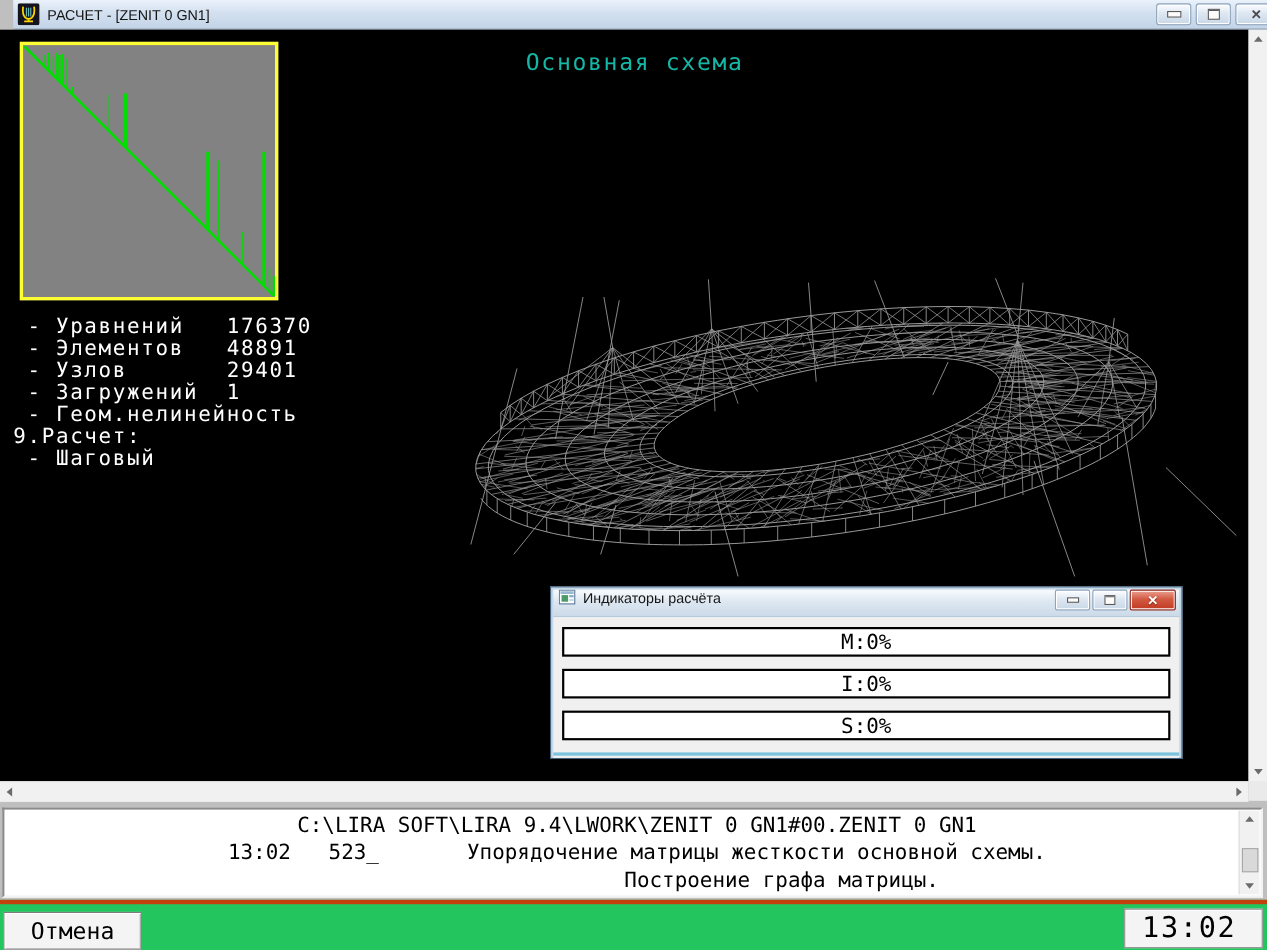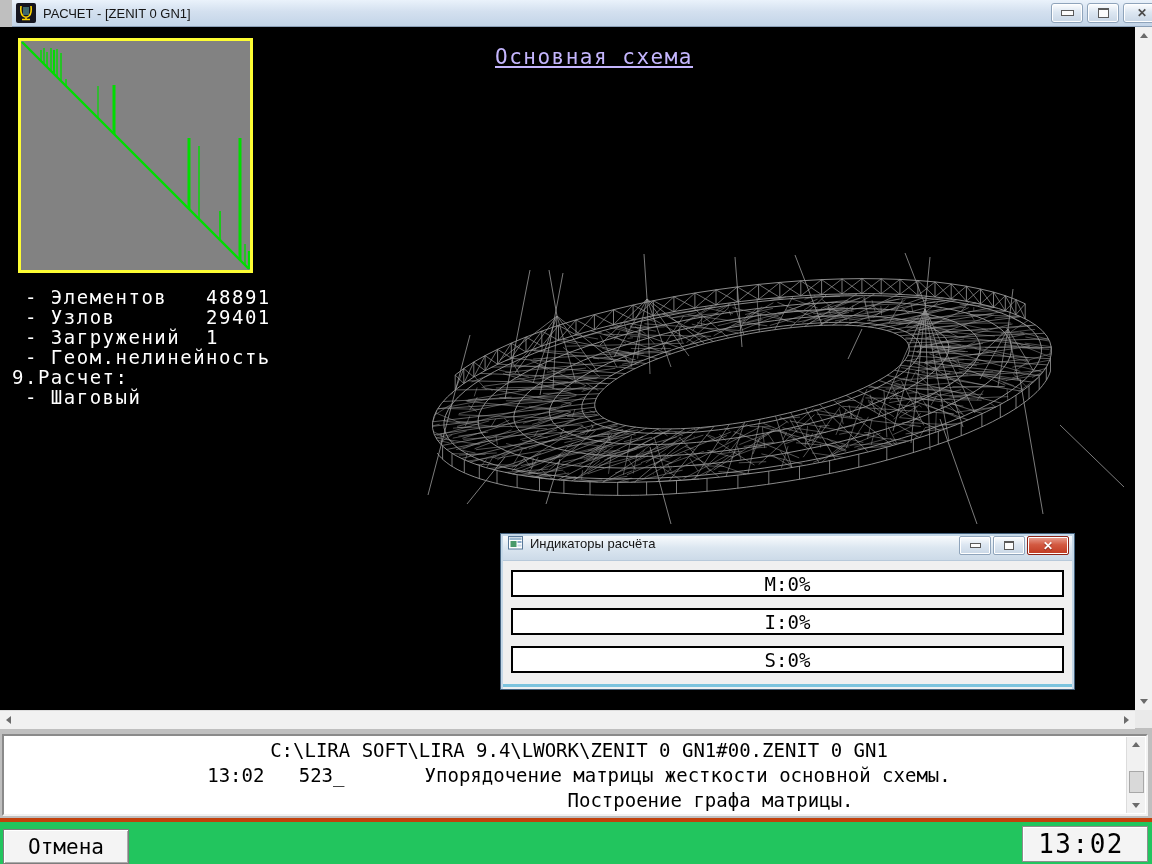--- a/index.html
+++ b/index.html
@@ -21,22 +21,22 @@
   .glyph-min{width:11px;height:4px;border:1px solid #5a5a5a;background:#fcfcfc;}
   .glyph-restore{width:9px;height:8px;border:1px solid #5a5a5a;background:#fcfcfc;box-shadow:inset 0 1px 0 #5a5a5a;}
   .glyph-close{font-size:12px;font-weight:bold;color:#4a4a4a;line-height:1;}
 
   
   .main-area{position:absolute;left:0;top:27px;width:1135px;height:683px;background:#000;overflow:hidden;}
   .model-svg{position:absolute;left:0;top:0;width:1135px;height:683px;}
   .matrix-box{position:absolute;left:18px;top:11px;width:229px;height:229px;
     background:#828282;border:3px solid #fdfd33;}
   .matrix-box svg{display:block;width:229px;height:229px;}
-  .scene-title{position:absolute;left:495px;top:18px;color:#c4b5fd;white-space:pre;
-    font-family:"DejaVu Sans Mono",monospace;font-size:21px;letter-spacing:1.5px;text-decoration:underline;}
+  .scene-title{position:absolute;left:478px;top:18px;color:#14b8a6;white-space:pre;
+    font-family:"DejaVu Sans Mono",monospace;font-size:21px;letter-spacing:1.5px;}
   .info-block{position:absolute;left:12px;top:260px;color:#fff;
     font-family:"DejaVu Sans Mono",monospace;font-size:19px;line-height:20px;letter-spacing:1.5px;}
   .info-block div{white-space:pre;}
 
   
   .vscroll{position:absolute;left:1135px;top:27px;width:17px;height:683px;background:#f1f1f1;}
   .hscroll{position:absolute;left:0;top:710px;width:1135px;height:18px;background:#f1f1f1;border-top:1px solid #dcdcdc;}
   .scroll-corner{position:absolute;left:1135px;top:710px;width:17px;height:18px;background:#eaeaea;}
   .sb-btn{position:absolute;display:flex;align-items:center;justify-content:center;}
   .arr{width:0;height:0;}
@@ -1739,20 +1739,21 @@
           <line x1="178" y1="105" x2="178" y2="178" stroke="#00dd00" stroke-width="1.4"></line>
           <line x1="199" y1="170" x2="199" y2="199" stroke="#00dd00" stroke-width="1.6"></line>
           <line x1="219" y1="97" x2="219" y2="219" stroke="#00dd00" stroke-width="3"></line>
           <line x1="224" y1="203" x2="224" y2="224" stroke="#00dd00" stroke-width="1.4"></line>
           <line x1="228" y1="210" x2="228" y2="228" stroke="#00dd00" stroke-width="2.2"></line>
           <line x1="232" y1="216" x2="232" y2="229" stroke="#00dd00" stroke-width="1.4"></line>
         </svg>
     </div>
     <div class="scene-title">Основная схема</div>
     <div class="info-block" id="info-block">
+      <div> - Уравнений   176370</div>
       <div> - Элементов   48891</div>
       <div> - Узлов       29401</div>
       <div> - Загружений  1</div>
       <div> - Геом.нелинейность</div>
       <div>9.Расчет:</div>
       <div> - Шаговый</div>
     </div>
   </div>
 
   <div class="vscroll">

